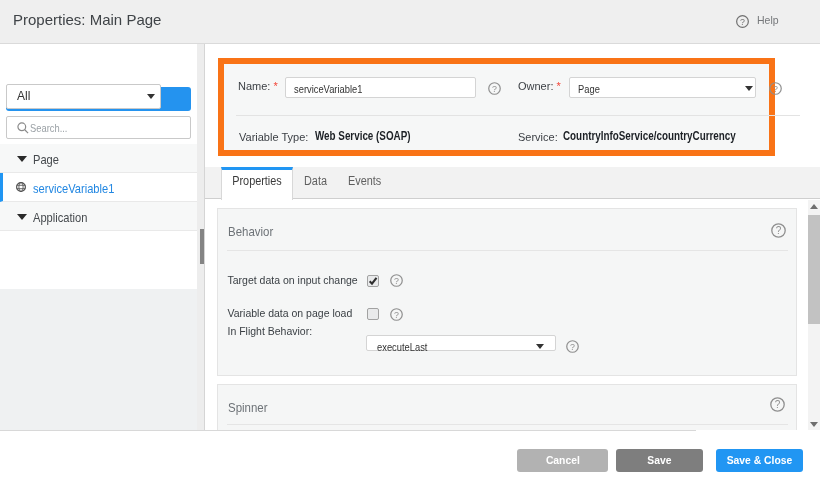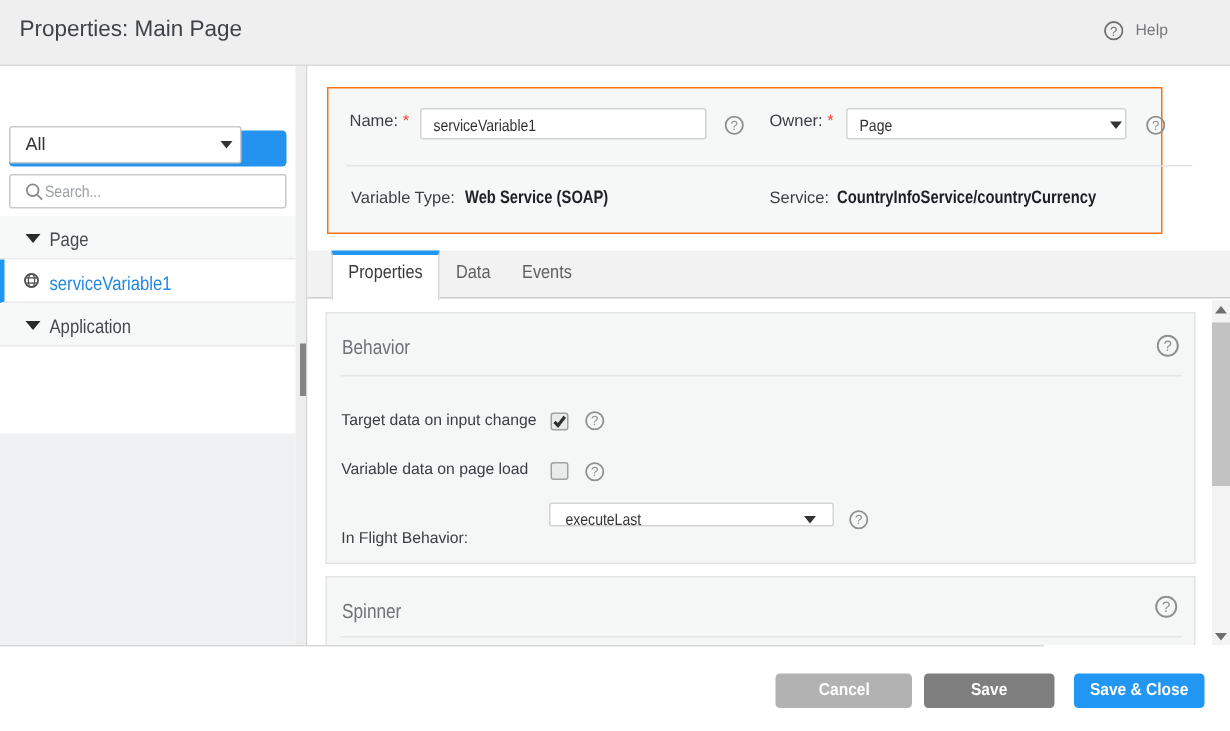--- a/index.html
+++ b/index.html
@@ -28,21 +28,21 @@
 #side-fill { left:0; top:245px; width:197px; height:141px; background:#eff1f2; }
 
 
 #sbar1 { left:197px; top:44px; width:8px; height:386px; background:#ededed; border-right:1px solid #d5d5d5; }
 #sbar1-thumb { left:3px; top:185px; width:4px; height:35px; background:#848484; }
 
 
 #panel { left:205px; top:44px; width:615px; height:386px; background:#fff; }
 
 
-#card1 { left:13px; top:14px; width:557px; height:98px; background:#f6f7f7; border:1px solid #f97316; }
+#card1 { left:13px; top:14px; width:557px; height:98px; background:#f6f7f7; border:6px solid #f97316; }
 .lbl { font-size:11px; color:#3b3f44; }
 .red { color:#f44336; }
 .inp { background:#fff; border:1px solid #d4d4d4; border-radius:2px; }
 #name-inp { left:61px; top:13px; width:191px; height:21px; }
 #name-inp span, #owner-sel span { position:absolute; left:8px; top:4.5px; font-size:11px; color:#333; transform:scaleX(0.85); transform-origin:0 50%; white-space:nowrap; }
 #owner-sel { left:345px; top:13px; width:187px; height:21px; }
 .selarrow { position:absolute; width:0; height:0; border-left:4px solid transparent; border-right:4px solid transparent; border-top:5px solid #333; }
 #card1 hr { position:absolute; left:12px; top:51px; width:564px; border:none; border-top:1px solid #e3e3e3; }
 .bval { font-size:12px; font-weight:bold; color:#1c2025; transform:scaleX(0.82); transform-origin:0 50%; white-space:nowrap; }
 
@@ -170,21 +170,21 @@
     <svg width="13" height="13" viewBox="0 0 14 14" class="abs" style="left:172px; top:65px;">
       <circle cx="7" cy="7" r="6.2" fill="none" stroke="#8f8f8f" stroke-width="1.3"></circle>
       <text x="7" y="10.4" text-anchor="middle" font-size="9.5" fill="#8f8f8f" font-family="Liberation Sans">?</text>
     </svg>
     <div class="frow abs" style="left:9.5px; top:98px;">Variable data on page load</div>
     <div class="cb abs" style="left:149px; top:99px;"></div>
     <svg width="13" height="13" viewBox="0 0 14 14" class="abs" style="left:172px; top:99px;">
       <circle cx="7" cy="7" r="6.2" fill="none" stroke="#8f8f8f" stroke-width="1.3"></circle>
       <text x="7" y="10.4" text-anchor="middle" font-size="9.5" fill="#8f8f8f" font-family="Liberation Sans">?</text>
     </svg>
-    <div class="frow abs" style="left:9.5px; top:144px;">In Flight Behavior:</div>
+    <div class="frow abs" style="left:9.5px; top:116px;">In Flight Behavior:</div>
     <div class="inp abs" style="left:148px; top:126px; width:190px; height:16px;">
       <span style="position:absolute;left:10px;top:4.5px;font-size:11px;color:#333;transform:scaleX(0.85);transform-origin:0 50%;white-space:nowrap;">executeLast</span>
       <div class="selarrow" style="right:11px; top:8px;"></div>
     </div>
     <svg width="13" height="13" viewBox="0 0 14 14" class="abs" style="left:348px; top:130.5px;">
       <circle cx="7" cy="7" r="6.2" fill="none" stroke="#8f8f8f" stroke-width="1.3"></circle>
       <text x="7" y="10.4" text-anchor="middle" font-size="9.5" fill="#8f8f8f" font-family="Liberation Sans">?</text>
     </svg>
   </div>
 

